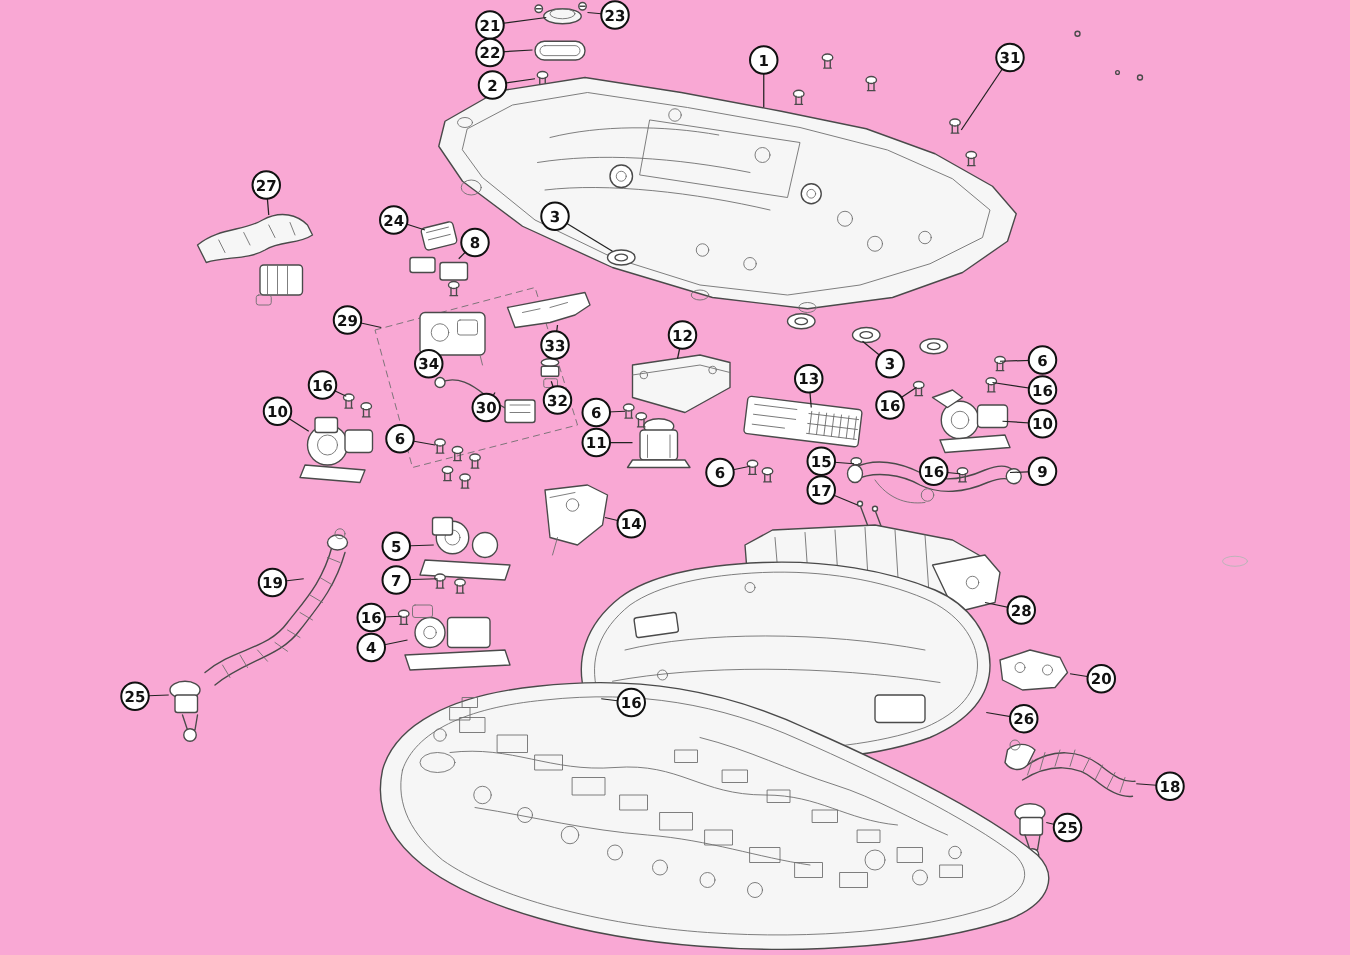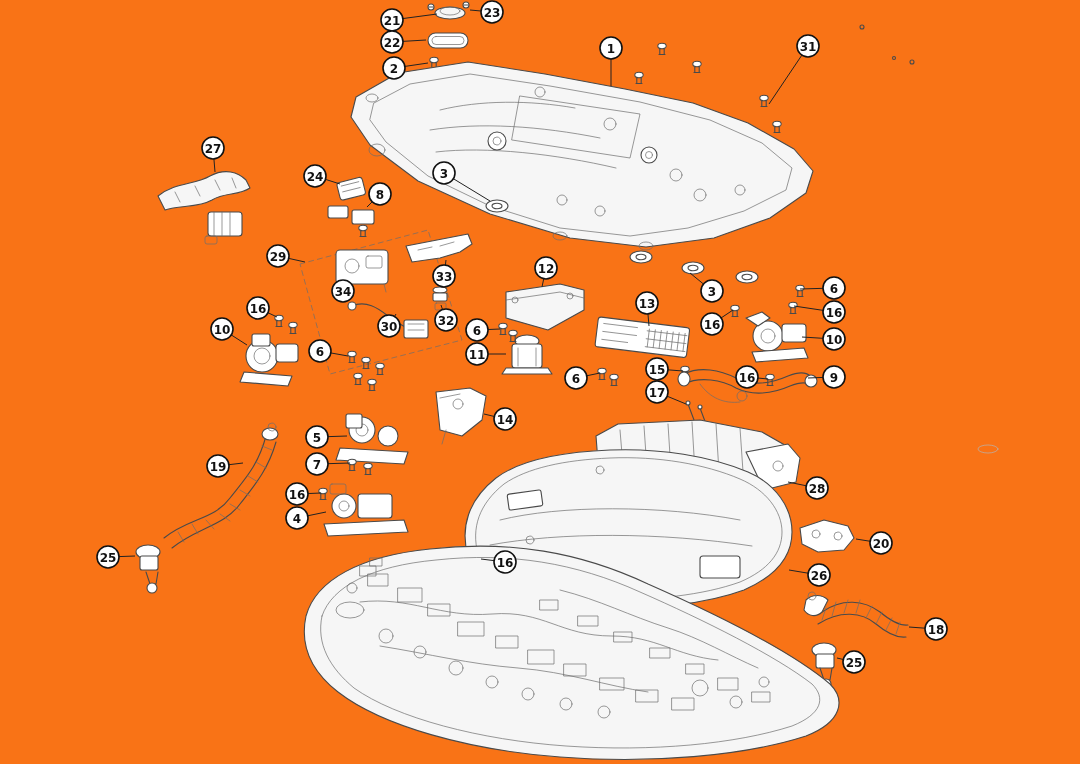--- a/index.html
+++ b/index.html
@@ -1,16 +1,16 @@
 <!DOCTYPE html>
 <html><head>
 <meta charset="utf-8">
 <style>
   html,body{margin:0;padding:0;background:#ffffff;}
-  .stage{position:relative;width:1080px;height:764px;background:#f97316;overflow:hidden;
+  .stage{position:relative;width:1080px;height:764px;background:#f9a8d4;overflow:hidden;
          font-family:"DejaVu Sans",sans-serif;}
   svg{position:absolute;left:0;top:0;}
   
   .ln{fill:none;stroke:#4a4a4a;stroke-width:1.1;stroke-linejoin:round;stroke-linecap:round;}
   .thin{fill:none;stroke:#6d6d6d;stroke-width:0.7;stroke-linejoin:round;stroke-linecap:round;}
   .fillw{fill:#ffffff;}
   .fillg{fill:#f6f6f6;}
   .dash{stroke-dasharray:5 4;}
   .faint{stroke:#b5b5b5;}
   

